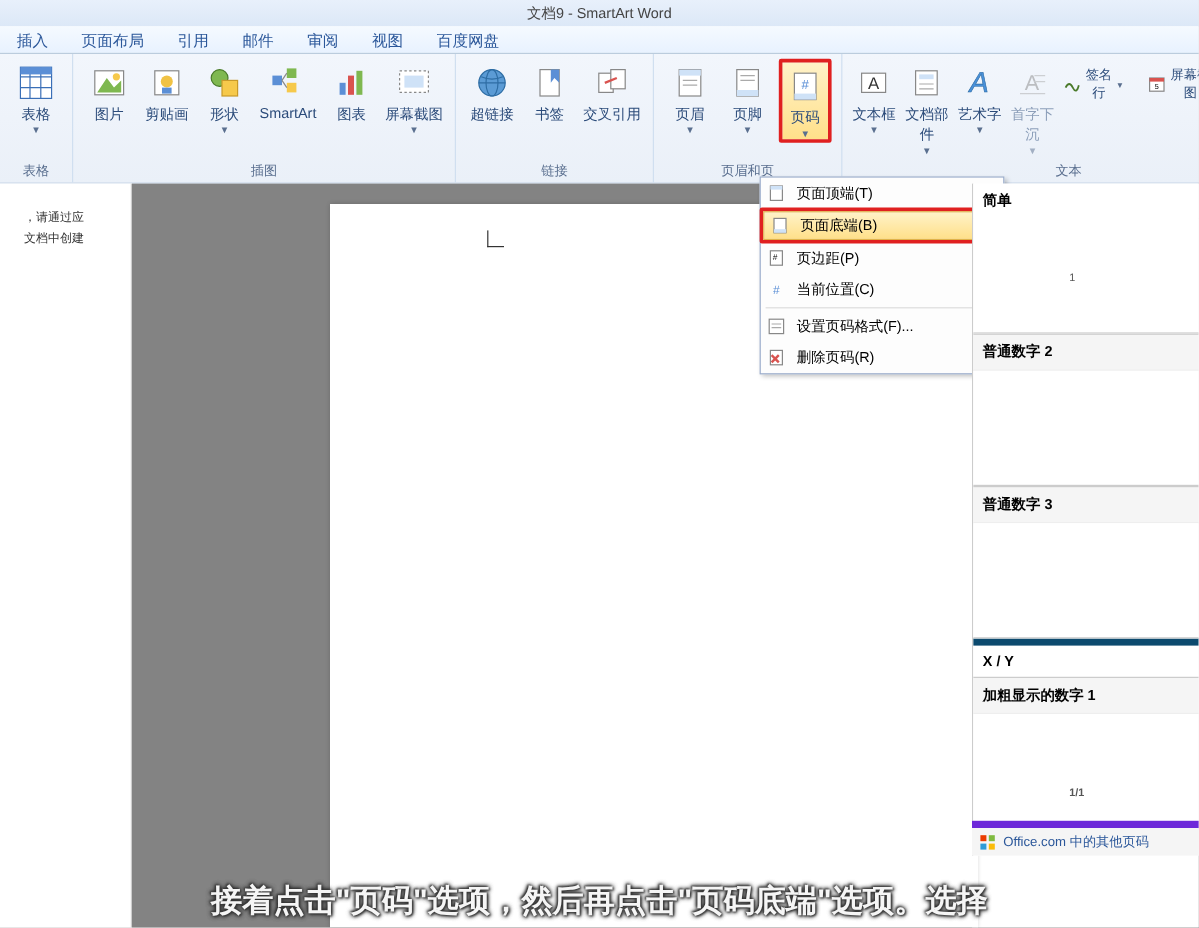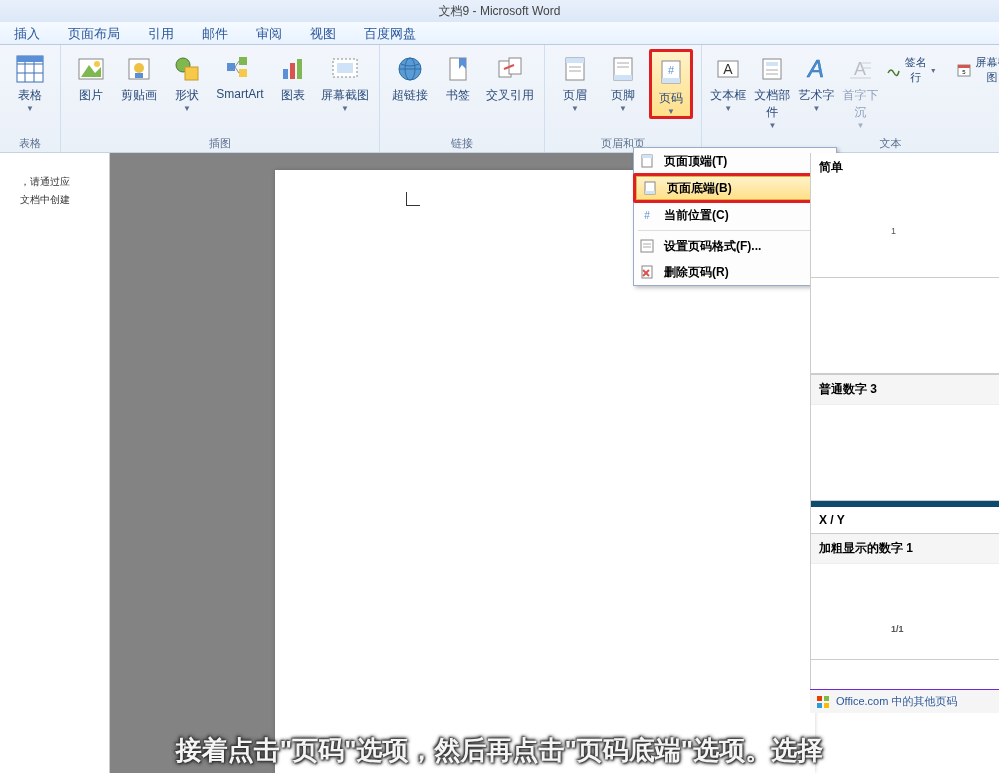--- a/index.html
+++ b/index.html
@@ -18,37 +18,37 @@
   .arrow{font-size:8px;color:#5a6f8f;}
   .hl-orange{background:linear-gradient(#fff2c8,#ffe08a);border:2px solid #e08a00;border-radius:3px;}
   .red-box{border:3px solid #e02020;border-radius:2px;}
   .side-panel{position:absolute;left:0;top:153px;width:110px;height:770px;background:#fff;border-right:1px solid #ccc;font-size:10px;color:#333;padding:20px;line-height:18px;}
   .doc-bg{position:absolute;left:110px;top:153px;width:700px;height:620px;background:#838383;}
   .page{position:absolute;left:275px;top:170px;width:540px;height:603px;background:#fff;box-shadow:0 0 4px rgba(0,0,0,.2);}
   .cursor-mark{position:absolute;left:406px;top:192px;width:14px;height:14px;border-left:1px solid #333;border-bottom:1px solid #333;}
   .dropdown{position:absolute;left:633px;top:147px;width:204px;background:#fdfdfd;border:1px solid #9aaccb;box-shadow:2px 2px 4px rgba(0,0,0,.25);font-size:12px;}
   .dd-item{display:flex;align-items:center;height:26px;padding:0 8px 0 4px;gap:8px;}
   .dd-item .mi{width:18px;height:18px;display:flex;align-items:center;justify-content:center;}
-  .dd-item .txt{flex:1;font-weight:bold;}
+  .dd-item .txt{flex:1;}
   .dd-item .ar{font-size:10px;color:#555;}
   .dd-item.hover{background:linear-gradient(#fff2c8,#ffe08a);border:1px solid #e0b24a;height:24px;}
   .right-panel{position:absolute;left:810px;top:153px;width:189px;height:560px;background:#fff;border-left:1px solid #ccc;overflow:hidden;}
   .rp-header{font-size:12px;font-weight:bold;padding:6px 8px;background:#fff;}
   .rp-sect{font-size:12px;font-weight:bold;padding:6px 8px;border-top:1px solid #ccc;border-bottom:1px solid #eee;background:#f5f5f5;}
   .rp-prev{height:96px;border-bottom:1px solid #ccc;position:relative;background:#fff;}
   .rp-prev .num{position:absolute;font-size:9px;color:#555;}
-  .office-link{position:absolute;left:810px;bottom:60px;width:189px;font-size:11px;color:#2b579a;display:flex;align-items:center;gap:6px;padding:4px 6px;background:#f5f5f5;border-top:1px solid #6d28d9;}
+  .office-link{position:absolute;left:810px;bottom:60px;width:189px;font-size:11px;color:#2b579a;display:flex;align-items:center;gap:6px;padding:4px 6px;background:#f5f5f5;border-top:6px solid #6d28d9;}
   .subtitle{position:absolute;left:0;bottom:0;width:999px;height:45px;display:flex;align-items:center;justify-content:center;font-size:26px;font-weight:bold;color:#f5f5f5;text-shadow:0 0 4px #333,0 0 4px #333,-1px -1px 2px #333,1px 1px 2px #333;}
   .stack{display:flex;flex-direction:row;gap:18px;}
   svg{display:block;}
 </style>
 </head>
 <body>
 
-<div class="titlebar">文档9 - Microsoft Word</div>
+<div class="titlebar">文档9 - SmartArt Word</div>
 
 <div class="menubar">
   <div>插入</div>
   <div>页面布局</div>
   <div>引用</div>
   <div>邮件</div>
   <div>审阅</div>
   <div>视图</div>
   <div>百度网盘</div>
 </div>
@@ -328,20 +328,30 @@
             <rect x="3" y="11" width="10" height="3" fill="#cfe2f7"></rect>
           </svg>
         </span>
         <span class="txt">页面底端(B)</span>
         <span class="ar">▶</span>
       </div>
   </div>
   <div class="dd-item">
       <span class="mi">
         <svg width="16" height="16">
+          <rect x="3" y="2" width="10" height="12" fill="#fff" stroke="#888"></rect>
+          <text x="5" y="10" font-size="7">#</text>
+        </svg>
+      </span>
+      <span class="txt">页边距(P)</span>
+      <span class="ar">▶</span>
+    </div>
+  <div class="dd-item">
+      <span class="mi">
+        <svg width="16" height="16">
           <text x="8" y="12" font-size="10" fill="#5b8fd6" text-anchor="middle">#</text>
         </svg>
       </span>
       <span class="txt">当前位置(C)</span>
       <span class="ar">▶</span>
     </div>
   <div style="border-top:1px solid #ddd;margin:2px 4px"></div>
   <div class="dd-item">
       <span class="mi">
         <svg width="16" height="16">
@@ -362,20 +372,21 @@
       </span>
       <span class="txt">删除页码(R)</span>
     </div>
 </div>
 
 <div class="right-panel">
   <div class="rp-header">简单</div>
   <div class="rp-prev">
       <span class="num" style="left:80px;top:44px">1</span>
     </div>
+  <div class="rp-sect">普通数字 2</div>
   <div class="rp-prev"></div>
   <div class="rp-sect">普通数字 3</div>
   <div class="rp-prev"></div>
   <div class="rp-header" style="border-top:6px solid #0c4a6e">X / Y</div>
   <div class="rp-sect">加粗显示的数字 1</div>
   <div class="rp-prev">
       <span class="num" style="left:80px;top:60px;font-weight:bold">1/1</span>
     </div>
 </div>
 <div class="office-link">

